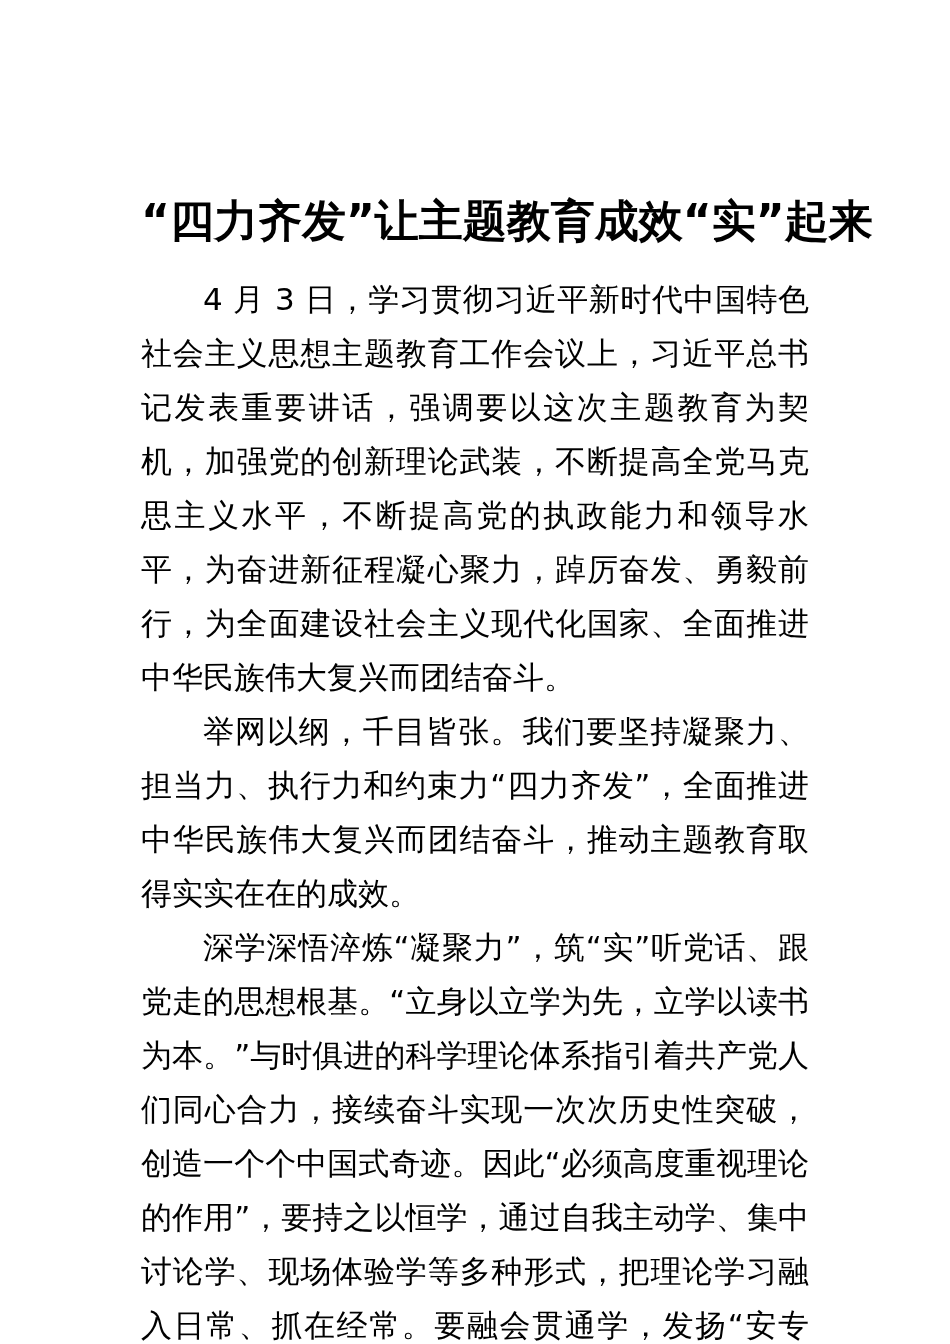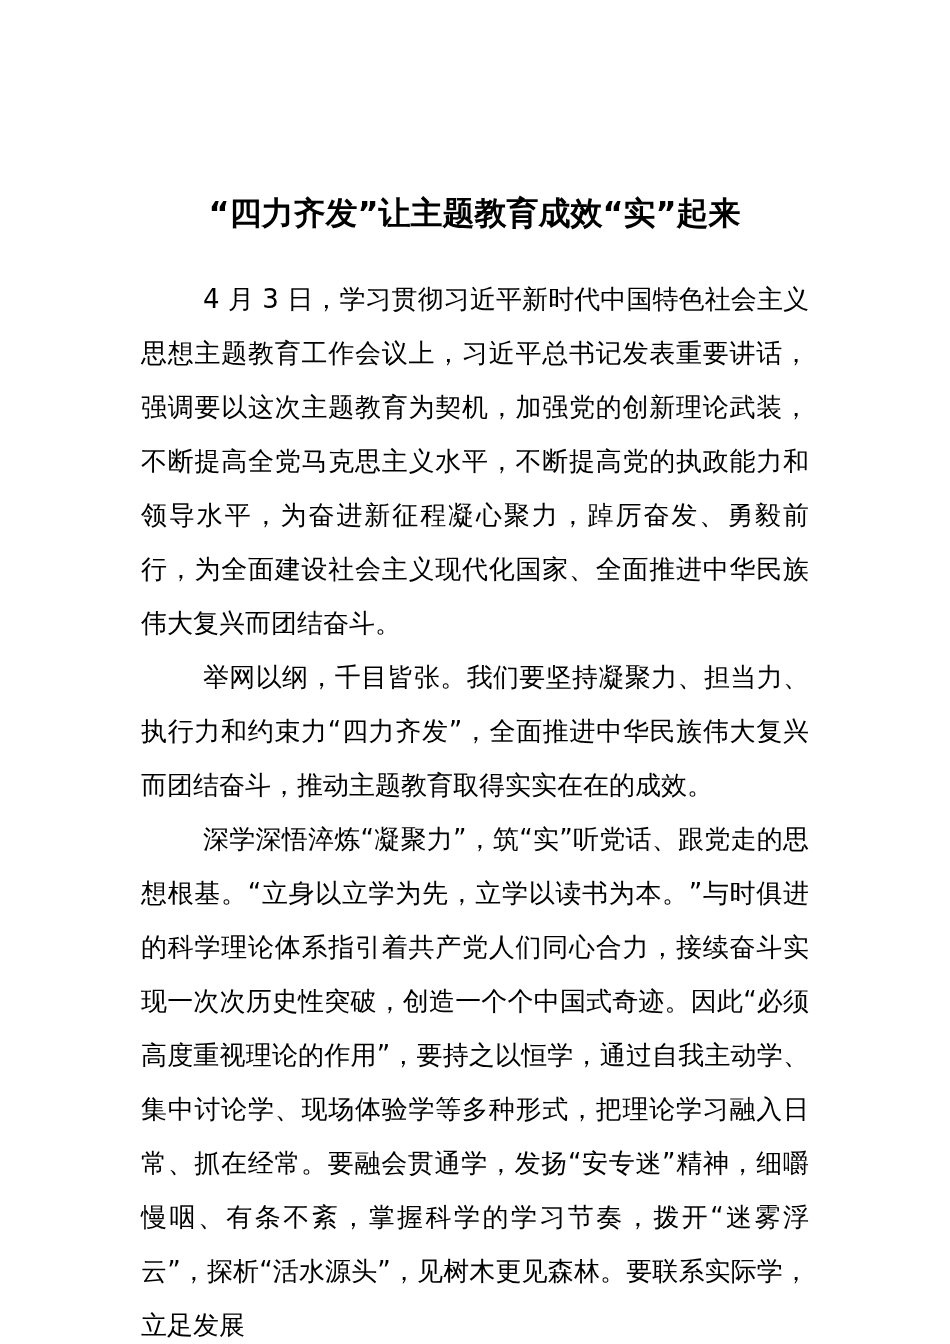--- a/index.html
+++ b/index.html
@@ -17,35 +17,35 @@
     height: 1344px;
     background: #ffffff;
     overflow: hidden;
     box-sizing: border-box;
   }
   .doc-title {
     position: absolute;
     left: 141px;
     top: 168px;
     width: 667px;
-    text-align: center;
-    font-size: 32px;
+    text-align: right;
+    font-size: 44px;
     font-weight: bold;
     line-height: 48px;
     letter-spacing: 0px;
     white-space: nowrap;
   }
   .body-block {
     position: absolute;
     left: 141px;
     top: 272px;
     width: 668px;
   }
   .para {
-    font-size: 26px;
+    font-size: 31px;
     line-height: 54px;
     text-align: justify;
     text-justify: inter-ideograph;
     text-indent: 62px;
     margin: 0;
     padding: 0;
     text-align-last: left;
     word-break: break-all;
   }
   .para.clipped {

